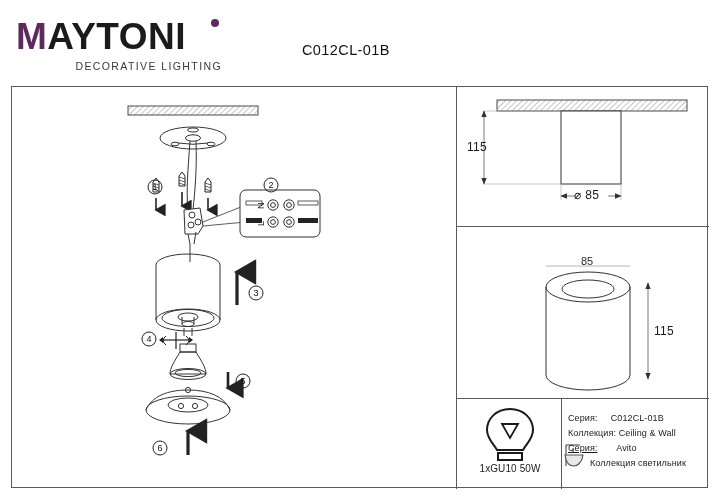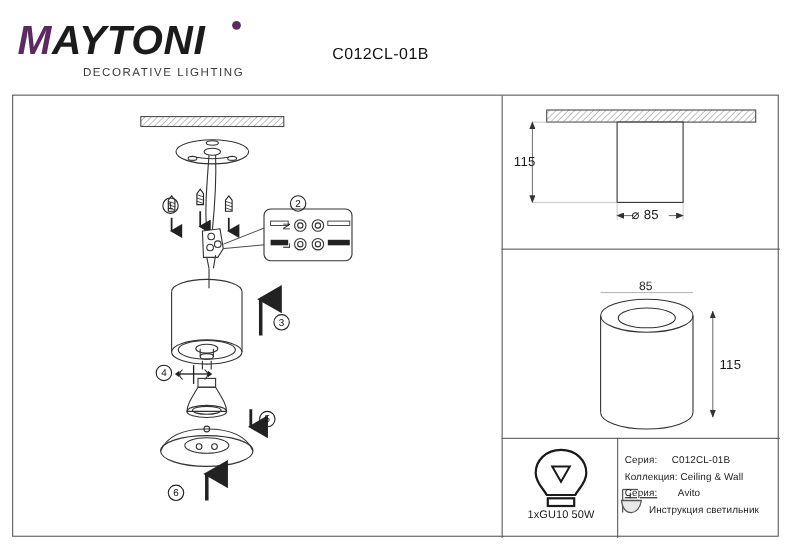--- a/index.html
+++ b/index.html
@@ -34,21 +34,20 @@
   }
   .logo-word {
     font-family: "Liberation Sans", sans-serif;
     font-size: 37px;
     font-weight: bold;
     letter-spacing: 0.5px;
     line-height: 38px;
     color: #1b1b1b;
     white-space: nowrap;
     position: relative;
-    font-style: italic;
   }
   .logo-m-accent {
     color: #5c2a5e;
   }
   .logo-dot {
     position: absolute;
     width: 8px; height: 8px;
     border-radius: 50%;
     background: #5c2a5e;
     left: 195px;
@@ -388,16 +387,16 @@
   </div>
   <div class="spec" style="left:568px; top:428px;">
     <span class="spec-key">Коллекция:</span>
     <span>Ceiling &amp; Wall</span>
   </div>
   <div class="spec" style="left:568px; top:443px;">
     <span class="spec-key u">Серия:</span>
     <span style="display:inline-block;width:14px;"></span>
     <span>Avito</span>
   </div>
-  <div class="spec" style="left:590px; top:458px;">Инструкция светильник</div>
+  <div class="spec" style="left:590px; top:458px;">Коллекция светильник</div>
 
 
 </div>
 
 </body></html>

